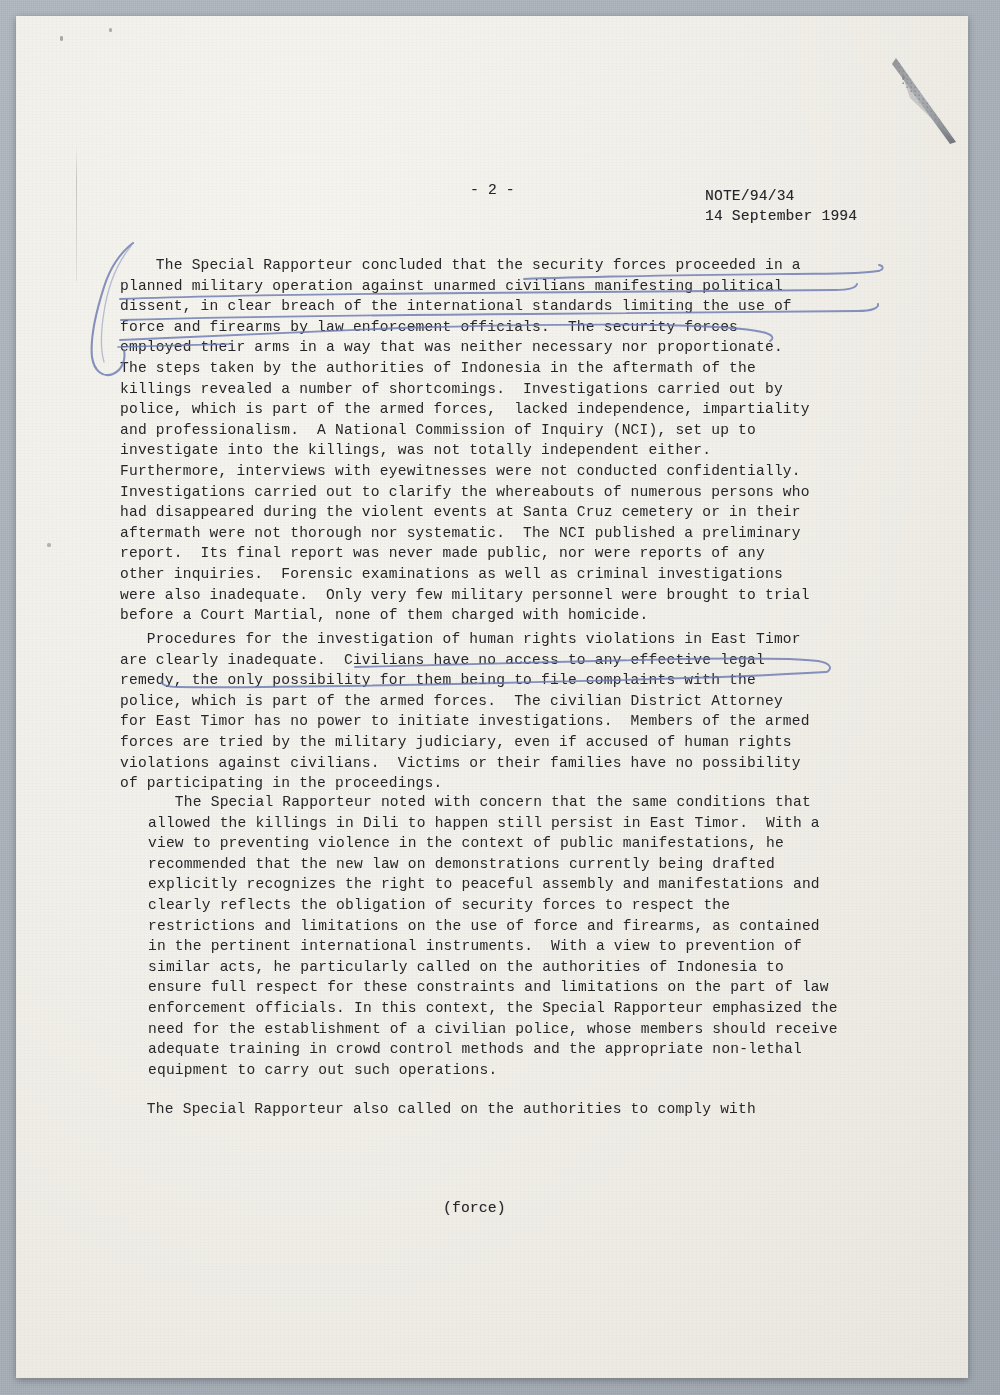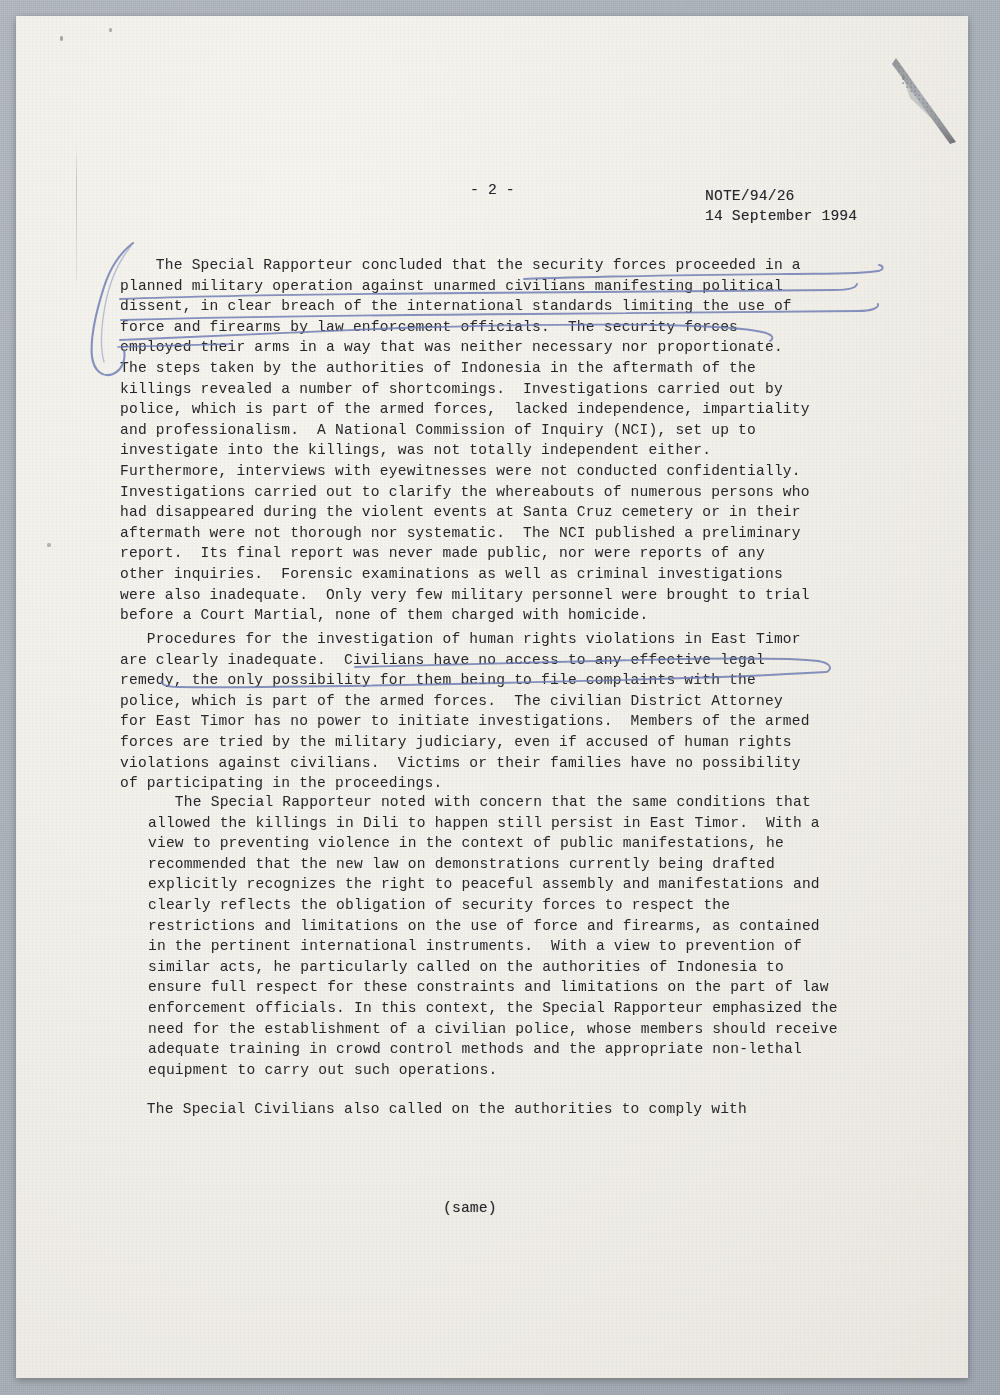--- a/index.html
+++ b/index.html
@@ -130,29 +130,29 @@
 
     <div class="speck" style="left:44px; top:20px; width:3px; height:5px; opacity:0.55;"></div>
     <div class="speck" style="left:93px; top:12px; width:3px; height:4px; opacity:0.5;"></div>
     <div class="speck" style="left:31px; top:527px; width:4px; height:4px; opacity:0.45;"></div>
     <div class="speck" style="left:886px; top:60px; width:3px; height:3px; opacity:0.4;"></div>
   </div>
 
   <div id="typed-layer">
 
     <div class="tx" id="page-number">- 2 -</div>
-    <div class="tx" id="doc-symbol">NOTE/94/26</div>
+    <div class="tx" id="doc-symbol">NOTE/94/34</div>
     <div class="tx" id="doc-date">14 September 1994</div>
 
     <div class="para" id="para-1"><span class="ln">    The Special Rapporteur concluded that the security forces proceeded in a</span><span class="ln">planned military operation against unarmed civilians manifesting political</span><span class="ln">dissent, in clear breach of the international standards limiting the use of</span><span class="ln">force and firearms by law enforcement officials.  The security forces</span><span class="ln">employed their arms in a way that was neither necessary nor proportionate.</span><span class="ln">The steps taken by the authorities of Indonesia in the aftermath of the</span><span class="ln">killings revealed a number of shortcomings.  Investigations carried out by</span><span class="ln">police, which is part of the armed forces,  lacked independence, impartiality</span><span class="ln">and professionalism.  A National Commission of Inquiry (NCI), set up to</span><span class="ln">investigate into the killings, was not totally independent either.</span><span class="ln">Furthermore, interviews with eyewitnesses were not conducted confidentially.</span><span class="ln">Investigations carried out to clarify the whereabouts of numerous persons who</span><span class="ln">had disappeared during the violent events at Santa Cruz cemetery or in their</span><span class="ln">aftermath were not thorough nor systematic.  The NCI published a preliminary</span><span class="ln">report.  Its final report was never made public, nor were reports of any</span><span class="ln">other inquiries.  Forensic examinations as well as criminal investigations</span><span class="ln">were also inadequate.  Only very few military personnel were brought to trial</span><span class="ln">before a Court Martial, none of them charged with homicide.</span></div>
     <div class="para" id="para-2"><span class="ln">   Procedures for the investigation of human rights violations in East Timor</span><span class="ln">are clearly inadequate.  Civilians have no access to any effective legal</span><span class="ln">remedy, the only possibility for them being to file complaints with the</span><span class="ln">police, which is part of the armed forces.  The civilian District Attorney</span><span class="ln">for East Timor has no power to initiate investigations.  Members of the armed</span><span class="ln">forces are tried by the military judiciary, even if accused of human rights</span><span class="ln">violations against civilians.  Victims or their families have no possibility</span><span class="ln">of participating in the proceedings.</span></div>
     <div class="para" id="para-3"><span class="ln">   The Special Rapporteur noted with concern that the same conditions that</span><span class="ln">allowed the killings in Dili to happen still persist in East Timor.  With a</span><span class="ln">view to preventing violence in the context of public manifestations, he</span><span class="ln">recommended that the new law on demonstrations currently being drafted</span><span class="ln">explicitly recognizes the right to peaceful assembly and manifestations and</span><span class="ln">clearly reflects the obligation of security forces to respect the</span><span class="ln">restrictions and limitations on the use of force and firearms, as contained</span><span class="ln">in the pertinent international instruments.  With a view to prevention of</span><span class="ln">similar acts, he particularly called on the authorities of Indonesia to</span><span class="ln">ensure full respect for these constraints and limitations on the part of law</span><span class="ln">enforcement officials. In this context, the Special Rapporteur emphasized the</span><span class="ln">need for the establishment of a civilian police, whose members should receive</span><span class="ln">adequate training in crowd control methods and the appropriate non-lethal</span><span class="ln">equipment to carry out such operations.</span></div>
-    <div class="para" id="para-4"><span class="ln">   The Special Civilians also called on the authorities to comply with</span></div>
+    <div class="para" id="para-4"><span class="ln">   The Special Rapporteur also called on the authorities to comply with</span></div>
 
-    <div class="tx" id="more-marker">(same)</div>
+    <div class="tx" id="more-marker">(force)</div>
   </div>
 
   <svg id="ink-layer" viewBox="0 0 1000 1395">
     <g id="ink-group" fill="none" stroke="#6c7ab2" stroke-linecap="round" stroke-linejoin="round" opacity="0.82">
 
       <path d="M 133 243 C 120 253, 110 268, 104 287
                C 96 312, 90 338, 92 357
                C 94 371, 103 378, 113 374
                C 122 370, 126 360, 124 350" stroke-width="2.1"></path>
       <path d="M 131 246 C 118 262, 109 284, 105 306

